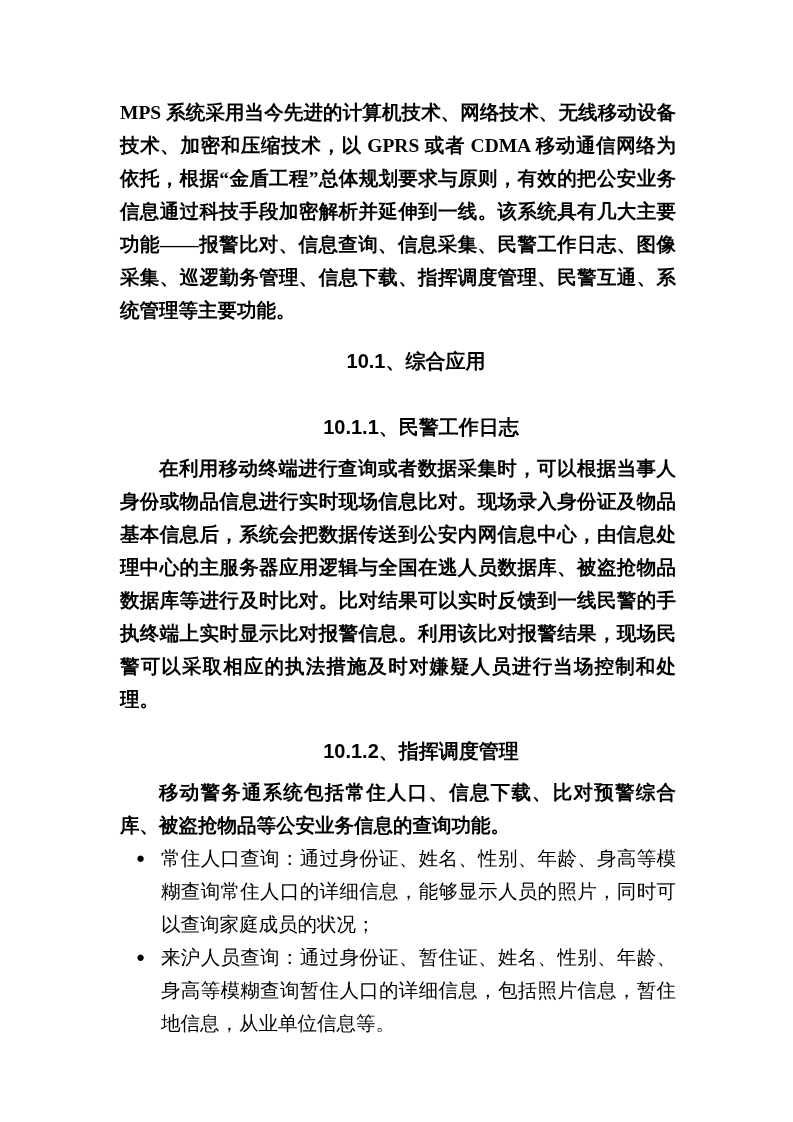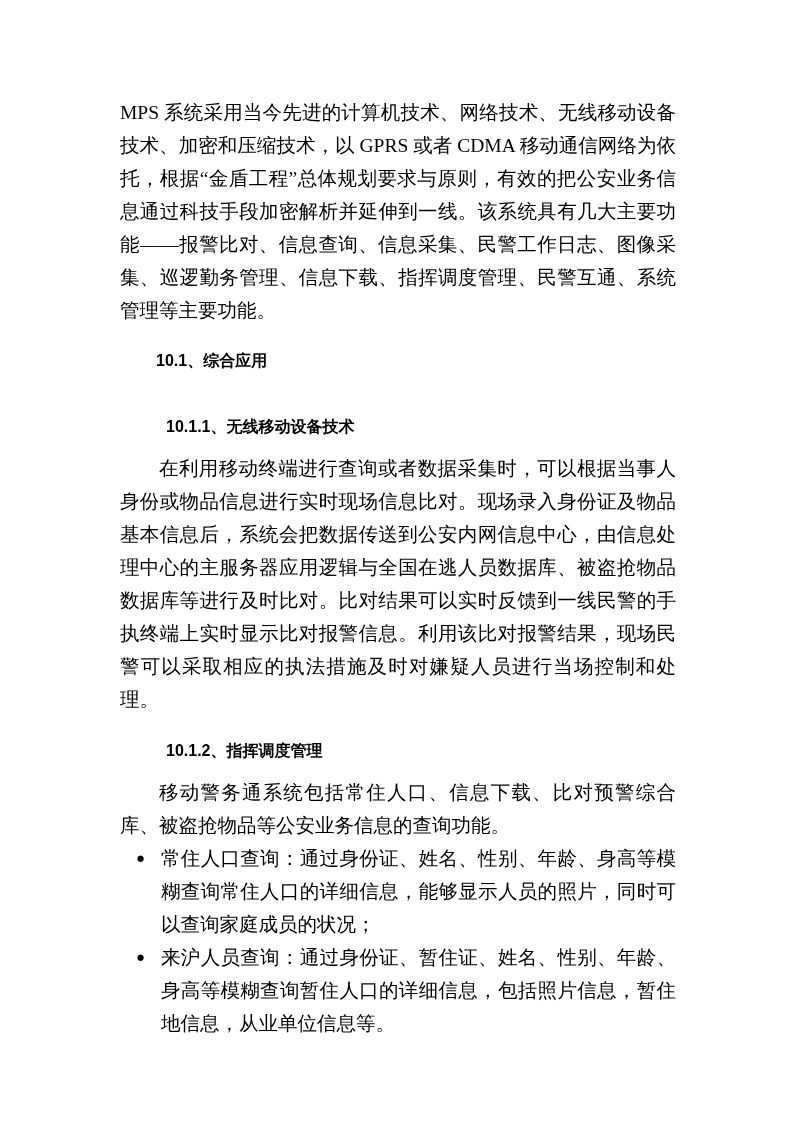--- a/index.html
+++ b/index.html
@@ -16,31 +16,32 @@
     padding: 96px 117px 0 120px;
     color: #000000;
     font-family: "Liberation Serif", "DejaVu Serif", serif;
     font-size: 19.5px;
     line-height: 33px;
     text-align: justify;
     overflow: hidden;
   }
   .para {
     margin: 0;
+    font-weight: bold;
   }
   .para.first-indent {
     text-indent: 2em;
     margin-top: 14px;
   }
   .heading {
     font-family: "Liberation Sans", "DejaVu Sans", sans-serif;
     font-weight: 700;
-    font-size: 16px;
+    font-size: 20px;
     line-height: 22px;
-    text-align: left;
+    text-align: center;
   }
   .heading.level-2 {
     margin: 23px 0 0 36px;
   }
   .heading.level-3a {
     margin: 44px 0 0 46px;
   }
   .heading.level-3b {
     margin: 24px 0 0 46px;
   }
@@ -67,21 +68,21 @@
 </style>
 </head>
 <body>
 
 <div class="page">
 
   <p class="para">MPS 系统采用当今先进的计算机技术、网络技术、无线移动设备技术、加密和压缩技术，以 GPRS 或者 CDMA 移动通信网络为依托，根据“金盾工程”总体规划要求与原则，有效的把公安业务信息通过科技手段加密解析并延伸到一线。该系统具有几大主要功能——报警比对、信息查询、信息采集、民警工作日志、图像采集、巡逻勤务管理、信息下载、指挥调度管理、民警互通、系统管理等主要功能。</p>
 
   <div class="heading level-2">10.1、综合应用</div>
 
-  <div class="heading level-3a">10.1.1、无线移动设备技术</div>
+  <div class="heading level-3a">10.1.1、民警工作日志</div>
 
   <p class="para first-indent body-after-heading">在利用移动终端进行查询或者数据采集时，可以根据当事人身份或物品信息进行实时现场信息比对。现场录入身份证及物品基本信息后，系统会把数据传送到公安内网信息中心，由信息处理中心的主服务器应用逻辑与全国在逃人员数据库、被盗抢物品数据库等进行及时比对。比对结果可以实时反馈到一线民警的手执终端上实时显示比对报警信息。利用该比对报警结果，现场民警可以采取相应的执法措施及时对嫌疑人员进行当场控制和处理。</p>
 
   <div class="heading level-3b">10.1.2、指挥调度管理</div>
 
   <p class="para first-indent body-after-heading">移动警务通系统包括常住人口、信息下载、比对预警综合库、被盗抢物品等公安业务信息的查询功能。</p>
 
   <ul class="feature-list">
     <li>
       <span class="bullet">●</span>

